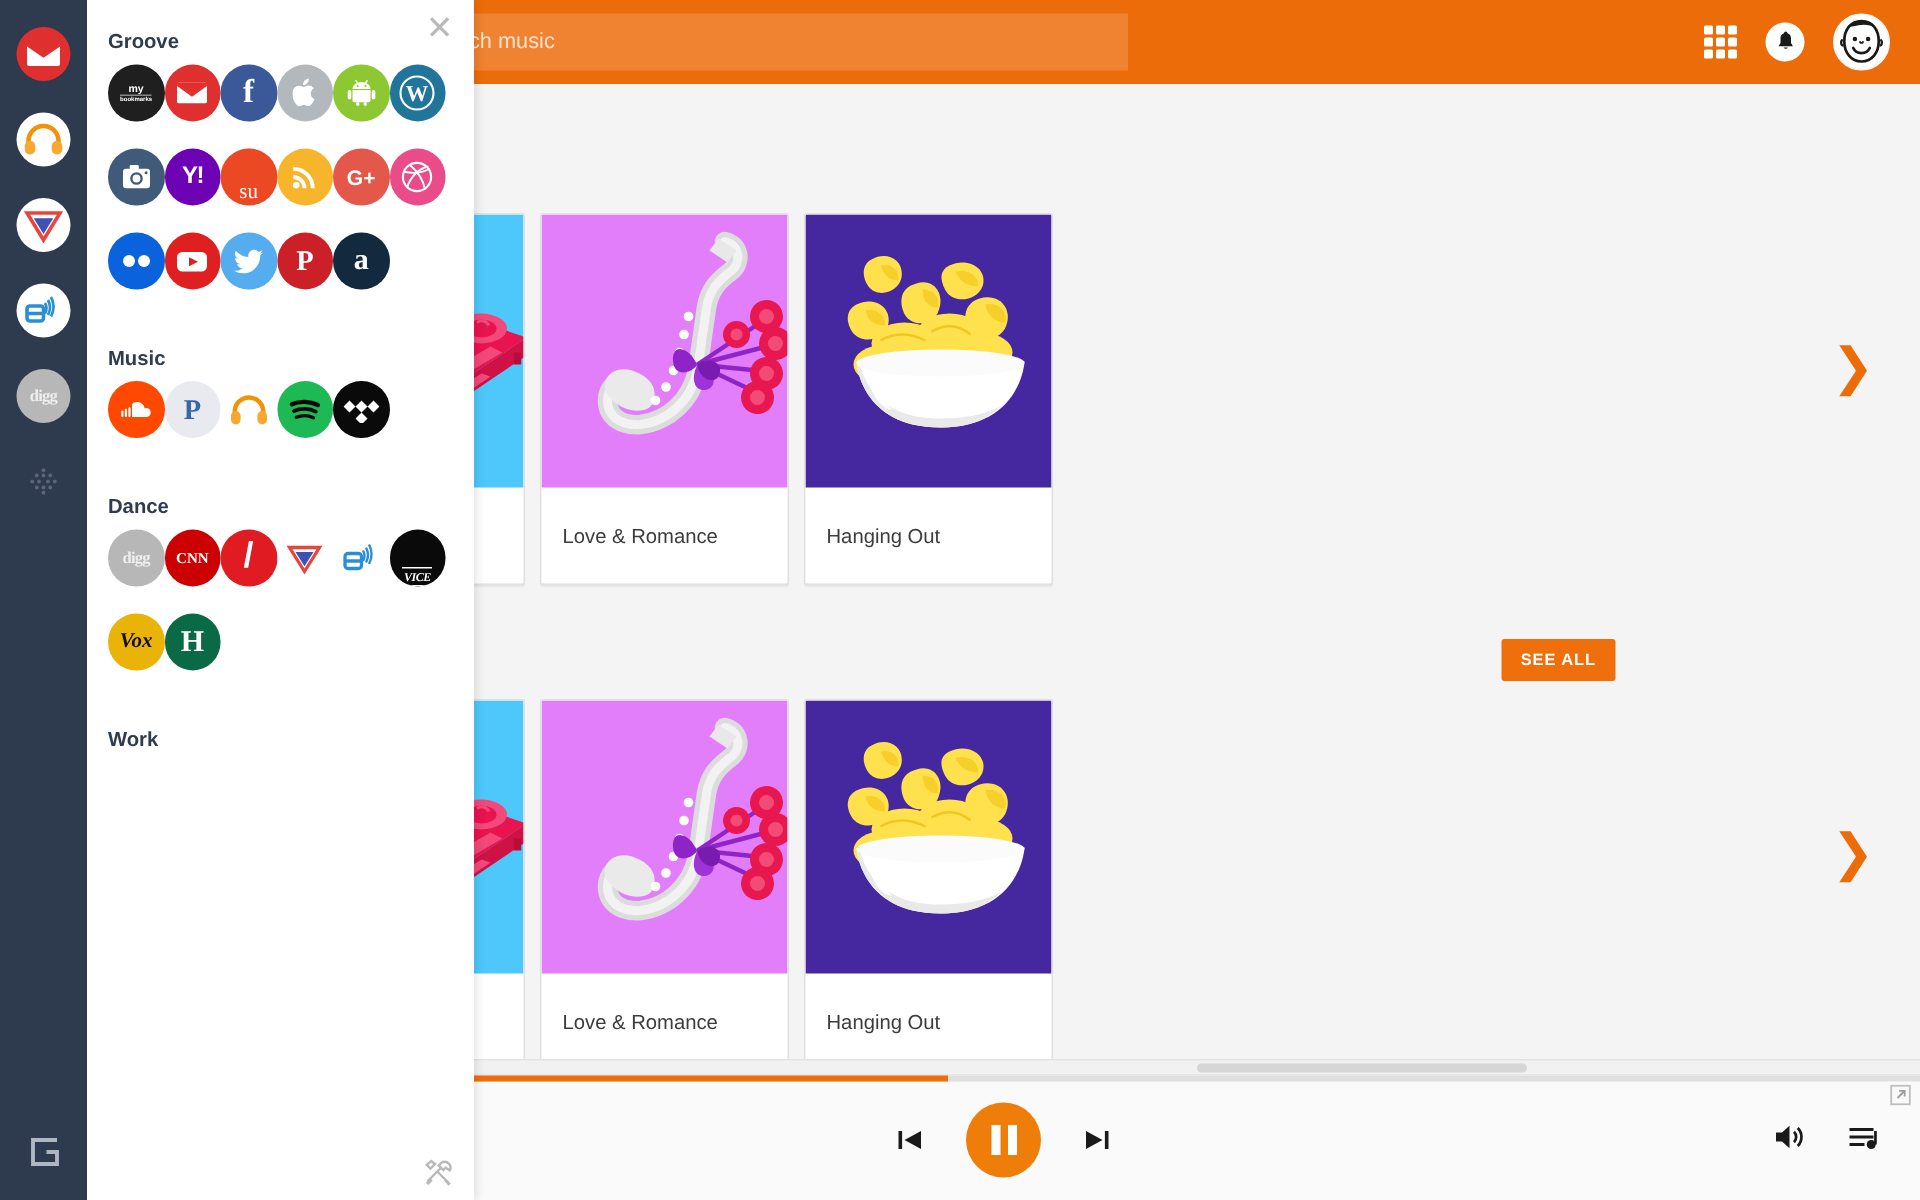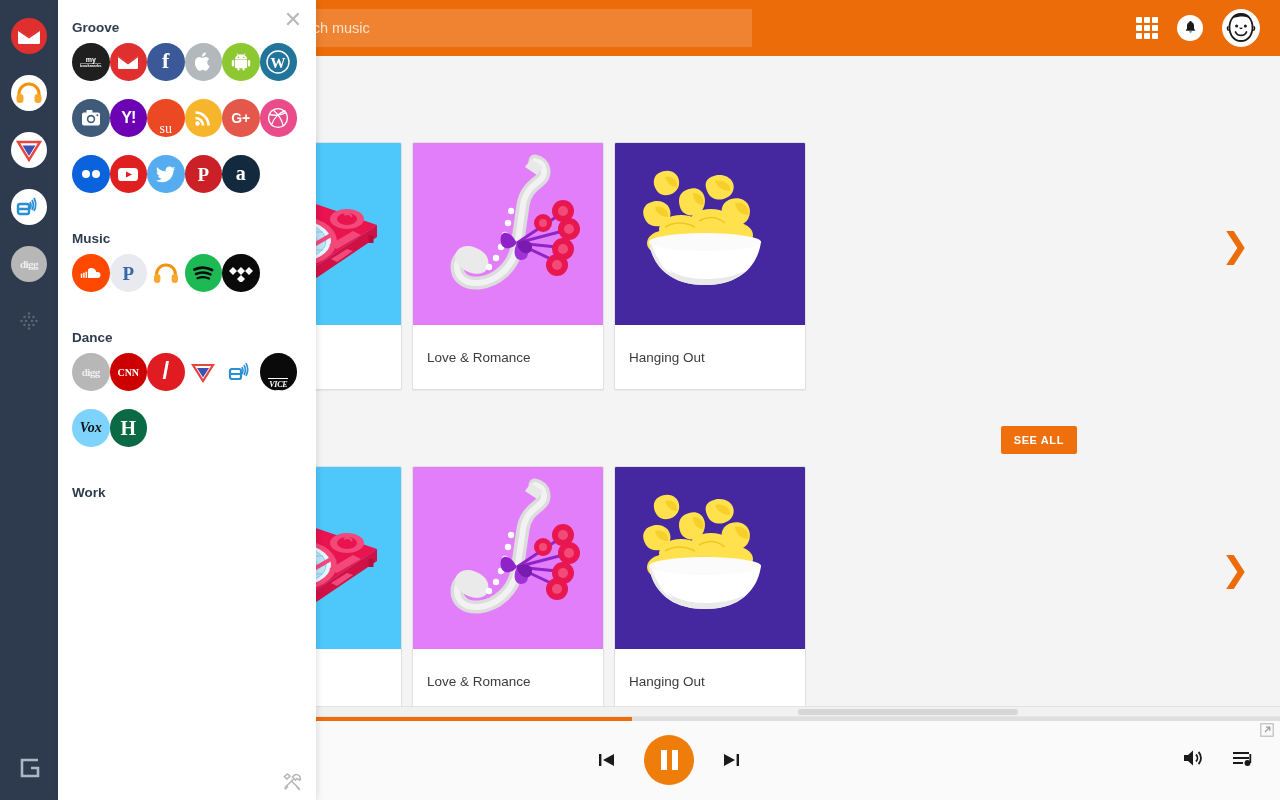--- a/index.html
+++ b/index.html
@@ -92,21 +92,21 @@
     width: 1222px; height: 248px;
   }
   #row-1 { top: 86px; }
   #row-2 { top: 410px; }
   .cards-strip {
     position: absolute; left: 0; top: 0;
     display: flex; gap: 10px;
     padding-left: 9px;
   }
   .music-card {
-    width: 192px;
+    width: 166px;
     background: #fff;
     border: 1px solid #e0e0e0;
     border-radius: 2px;
     box-shadow: 0 1px 1px rgba(0,0,0,0.06);
     overflow: hidden;
     flex: 0 0 auto;
     cursor: pointer;
   }
   .card-art {
     width: 100%; height: 182px;
@@ -933,21 +933,21 @@
       </div>
         </div>
 
       <div class="bm-slot">
           <div class="bm-item" style="background:#0a0a0a;align-items:flex-end;">
         <span style="font-size:8px;font-weight:bold;font-style:italic;letter-spacing:-0.3px;border-top:1px solid #fff;border-bottom:1px solid #fff;padding:1px 1px;font-family:'Liberation Serif',serif;">VICE</span>
       </div>
         </div>
 
       <div class="bm-slot">
-          <div class="bm-item" style="background:#7dd3fc;">
+          <div class="bm-item" style="background:#eab308;">
         <span style="font-size:14px;font-weight:bold;font-style:italic;color:#111;font-family:'Liberation Serif',serif;line-height:1;">Vox</span>
       </div>
         </div>
 
       <div class="bm-slot">
           <div class="bm-item" style="background:#0b6a46;">
         <span style="font-size:20px;font-weight:bold;font-family:'Liberation Serif',serif;line-height:1;">H</span>
       </div>
         </div>
     </div>

